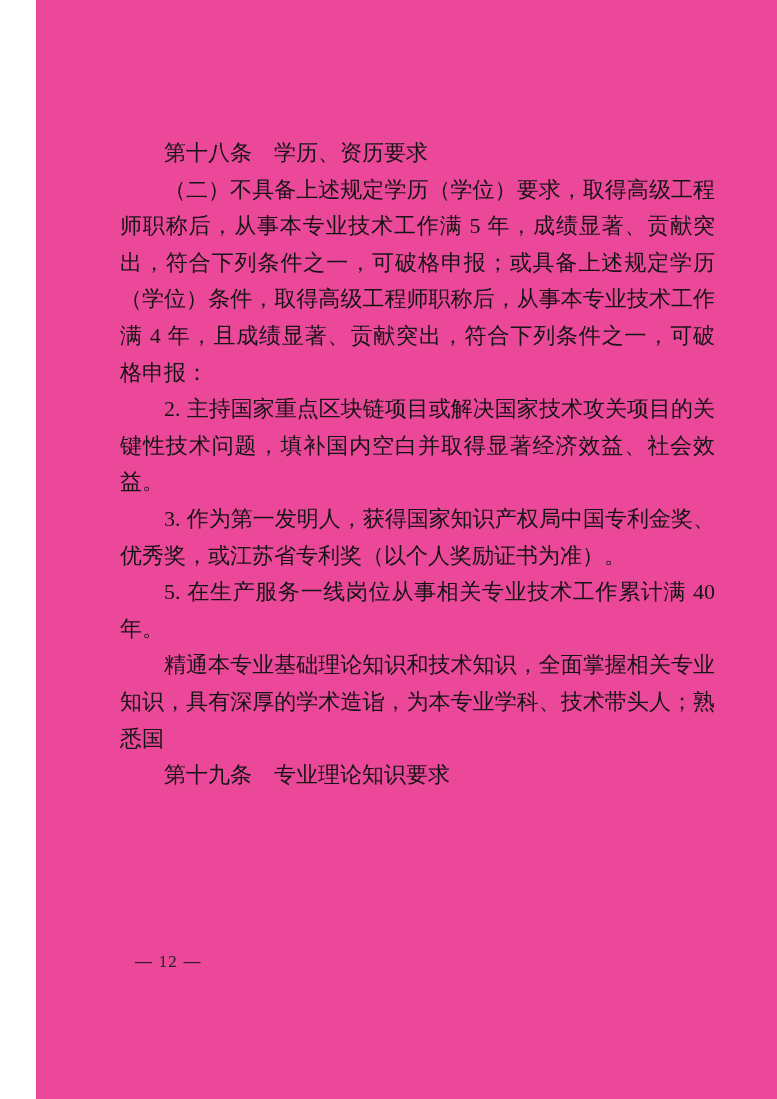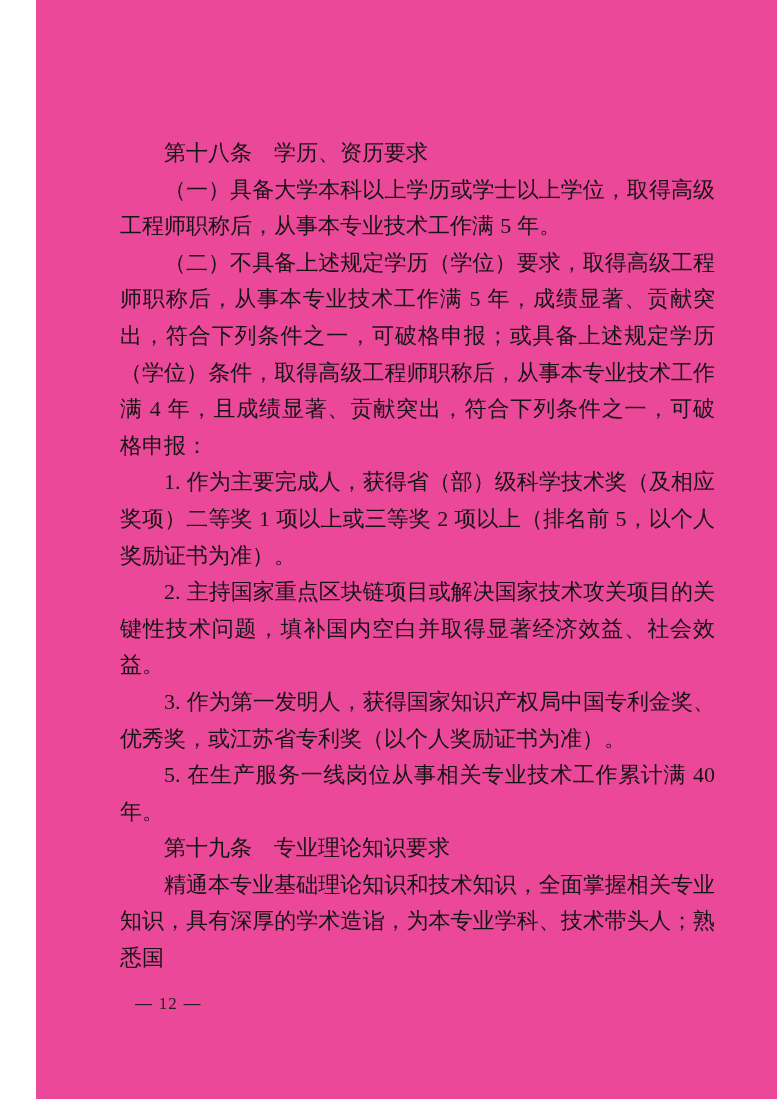--- a/index.html
+++ b/index.html
@@ -33,39 +33,37 @@
     text-indent: 2em;
     font-weight: 400;
     word-break: break-all;
   }
   .latin {
     font-family: "Liberation Serif", "DejaVu Serif", serif;
   }
   .footer {
     position: absolute;
     left: 99px;
-    top: 993px;
+    top: 951px;
     font-size: 17px;
     line-height: 22px;
     color: #222222;
     letter-spacing: 1px;
   }
 </style>
 </head>
 <body>
 
 <div class="page">
 
   <div class="text-block">
     <p class="cjk">第十八条　学历、资历要求</p>
-    <p class="cjk">（一）具备大学本科以上学历或学士以上学位，取得高级工程师职称后，从事本专业技术工作满 <span class="latin">5</span> 年。</p>
     <p class="cjk">（二）不具备上述规定学历（学位）要求，取得高级工程师职称后，从事本专业技术工作满 <span class="latin">5</span> 年，成绩显著、贡献突出，符合下列条件之一，可破格申报；或具备上述规定学历（学位）条件，取得高级工程师职称后，从事本专业技术工作满 <span class="latin">4</span> 年，且成绩显著、贡献突出，符合下列条件之一，可破格申报：</p>
-    <p class="cjk"><span class="latin">1.</span> 作为主要完成人，获得省（部）级科学技术奖（及相应奖项）二等奖 <span class="latin">1</span> 项以上或三等奖 <span class="latin">2</span> 项以上（排名前 <span class="latin">5</span>，以个人奖励证书为准）。</p>
     <p class="cjk"><span class="latin">2.</span> 主持国家重点区块链项目或解决国家技术攻关项目的关键性技术问题，填补国内空白并取得显著经济效益、社会效益。</p>
     <p class="cjk"><span class="latin">3.</span> 作为第一发明人，获得国家知识产权局中国专利金奖、优秀奖，或江苏省专利奖（以个人奖励证书为准）。</p>
     <p class="cjk"><span class="latin">5.</span> 在生产服务一线岗位从事相关专业技术工作累计满 <span class="latin">40</span> 年。</p>
+    <p class="cjk">精通本专业基础理论知识和技术知识，全面掌握相关专业知识，具有深厚的学术造诣，为本专业学科、技术带头人；熟悉国</p>
     <p class="cjk">第十九条　专业理论知识要求</p>
-    <p class="cjk">精通本专业基础理论知识和技术知识，全面掌握相关专业知识，具有深厚的学术造诣，为本专业学科、技术带头人；熟悉国</p>
   </div>
 
   <div class="footer cjk">— <span class="latin">12</span> —</div>
 
 </div>
 
 </body></html>

